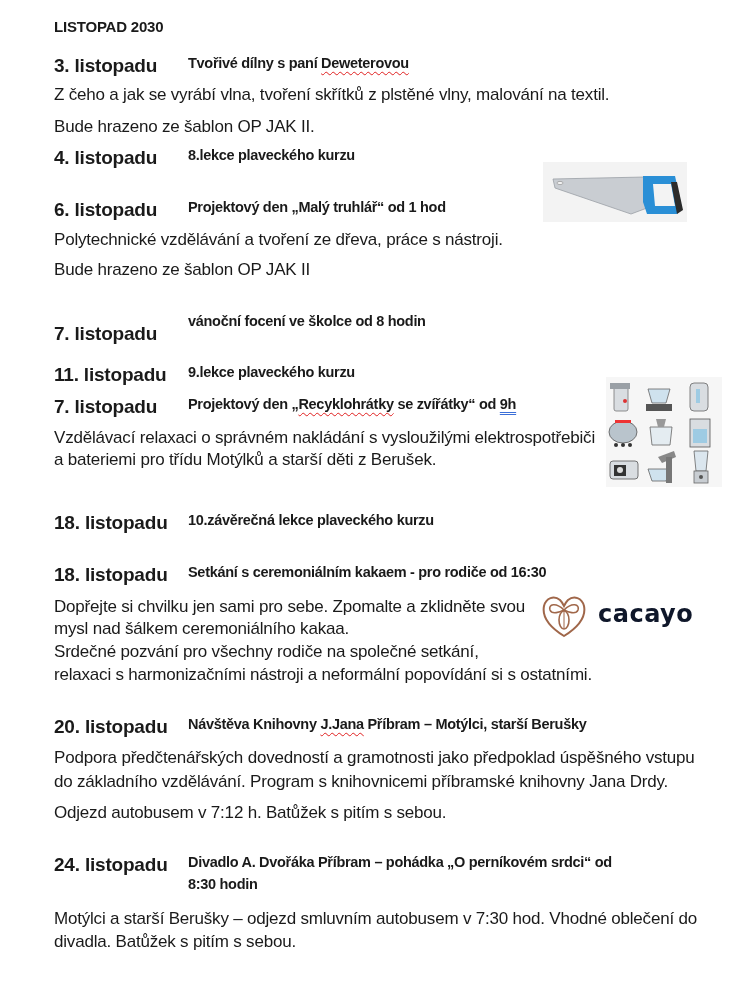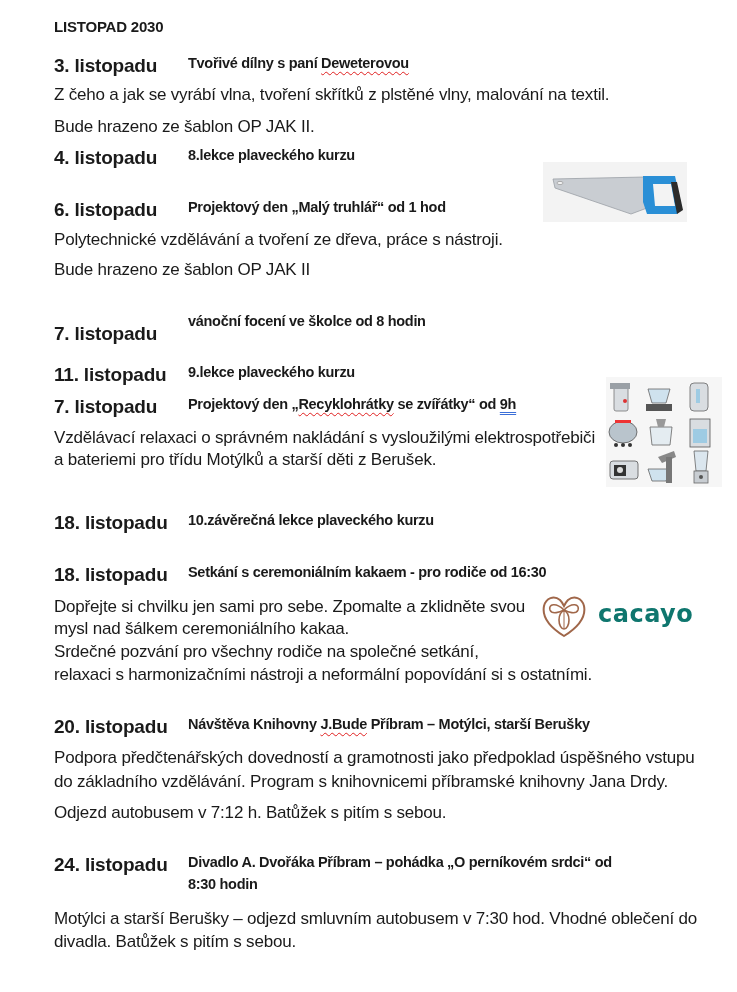--- a/index.html
+++ b/index.html
@@ -100,25 +100,25 @@
   <div class="t" style="top:642px">Srdečné pozvání pro všechny rodiče na společné setkání,</div>
   <div class="t" style="top:665px">relaxaci s harmonizačními nástroji a neformální popovídání si s ostatními.</div>
 
   <div class="img" style="left:540px; top:592px; width:152px; height:50px;">
     <svg width="48" height="48" viewBox="0 0 48 48" style="position:absolute; left:0; top:0;">
       <path d="M24,44 C8,34 2,24 4,14 C6,6 14,3 20,8 C22,10 23,12 24,14 C25,12 26,10 28,8 C34,3 42,6 44,14 C46,24 40,34 24,44 Z" fill="none" stroke="#a0674a" stroke-width="2"></path>
       <path d="M24,18 C16,10 8,12 10,18 C12,23 20,20 24,18 C28,20 36,23 38,18 C40,12 32,10 24,18 Z" fill="none" stroke="#a0674a" stroke-width="1.6"></path>
       <ellipse cx="24" cy="28" rx="5" ry="9" fill="none" stroke="#a0674a" stroke-width="1.6"></ellipse>
       <line x1="24" y1="20" x2="24" y2="36" stroke="#a0674a" stroke-width="1"></line>
     </svg>
-    <span style="position:absolute; left:58px; top:8px; font-family:'DejaVu Sans', sans-serif; font-size:24px; font-weight:bold; color:#0f766e; letter-spacing:0.5px;">cacayo</span>
+    <span style="position:absolute; left:58px; top:8px; font-family:'DejaVu Sans', sans-serif; font-size:24px; font-weight:bold; color:#0f172a; letter-spacing:0.5px;">cacayo</span>
   </div>
 
   <div class="date" style="top:716px">20. listopadu</div>
-  <div class="ttl" style="top:716px"><span>Návštěva Knihovny </span><span class="spell">J.Bude</span><span> Příbram – Motýlci, starší Berušky</span></div>
+  <div class="ttl" style="top:716px"><span>Návštěva Knihovny </span><span class="spell">J.Jana</span><span> Příbram – Motýlci, starší Berušky</span></div>
   <div class="t" style="top:748px">Podpora předčtenářských dovedností a gramotnosti jako předpoklad úspěšného vstupu</div>
   <div class="t" style="top:772px">do základního vzdělávání. Program s knihovnicemi příbramské knihovny Jana Drdy.</div>
   <div class="t" style="top:803px">Odjezd autobusem v 7:12 h. Batůžek s pitím s sebou.</div>
 
   <div class="date" style="top:854px">24. listopadu</div>
   <div class="ttl" style="top:854px">Divadlo A. Dvořáka Příbram – pohádka „O perníkovém srdci“ od</div>
   <div class="ttl" style="top:876px">8:30 hodin</div>
   <div class="t" style="top:909px">Motýlci a starší Berušky – odjezd smluvním autobusem v 7:30 hod. Vhodné oblečení do</div>
   <div class="t" style="top:932px">divadla. Batůžek s pitím s sebou.</div>
 

